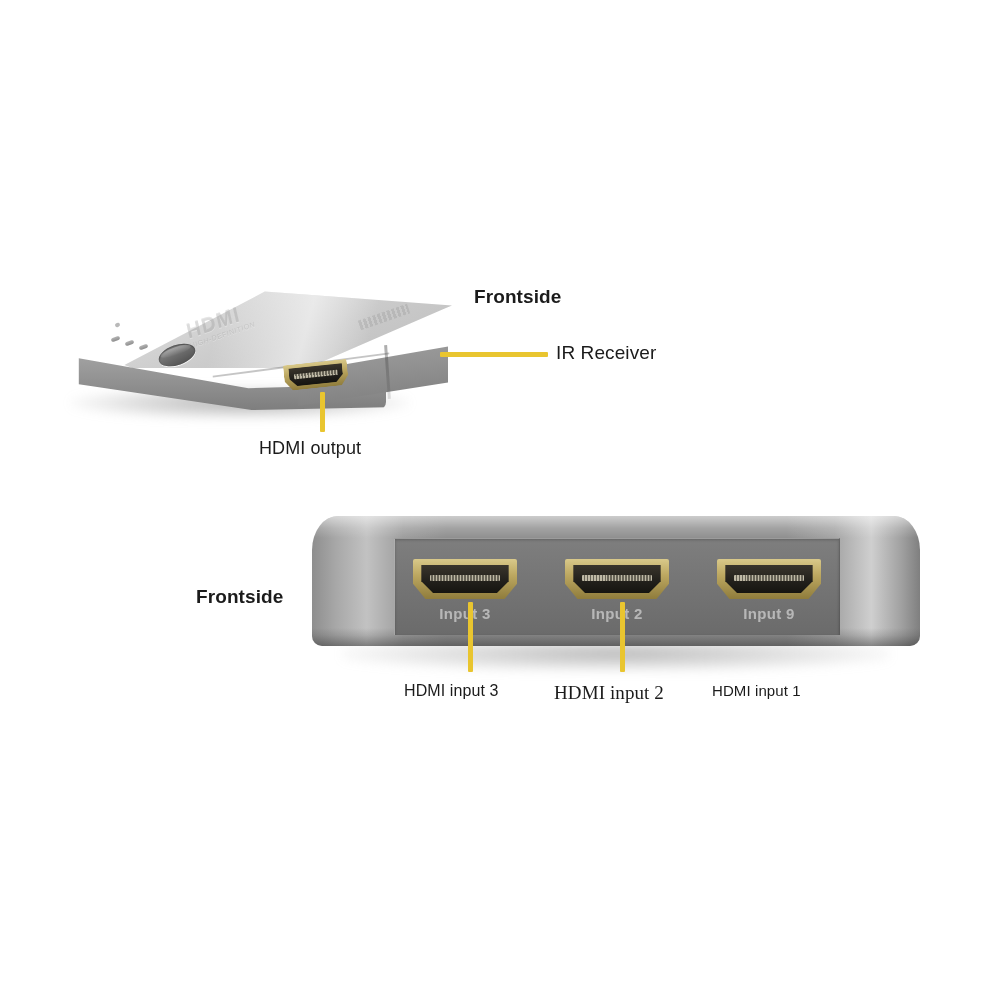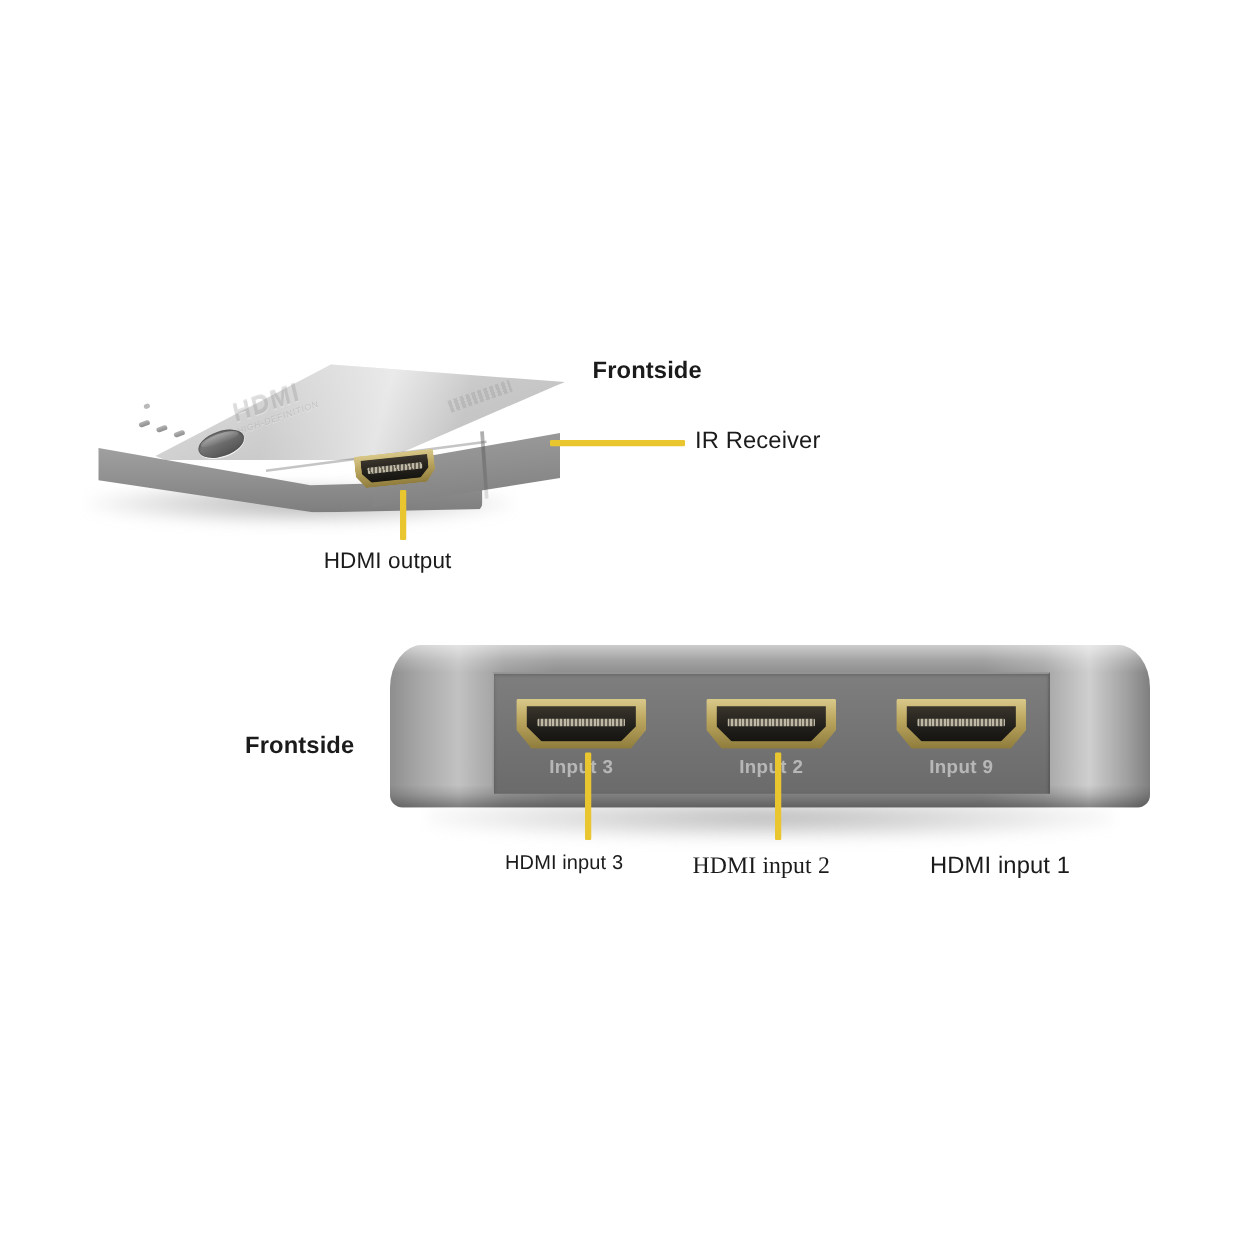--- a/index.html
+++ b/index.html
@@ -443,15 +443,15 @@
       <div class="silk p2">Input 2</div>
       <div class="silk p1">Input 9</div>
     </div>
   </div>
 
   <div class="leader-v" style="left:468px; top:602px; height:70px;"></div>
   <div class="leader-v" style="left:620px; top:602px; height:70px;"></div>
 
   <div class="callout" style="left:404px; top:682px; font-size:16px;">HDMI input 3</div>
   <div class="callout" style="left:554px; top:682px; font-size:19px;font-family:Liberation Serif, serif;">HDMI input 2</div>
-  <div class="callout" style="left:712px; top:682px; font-size:19px;margin-left:32px;">HDMI input 1</div>
+  <div class="callout" style="left:712px; top:682px; font-size:15px;">HDMI input 1</div>
 
 </div>
 
 </body></html>

